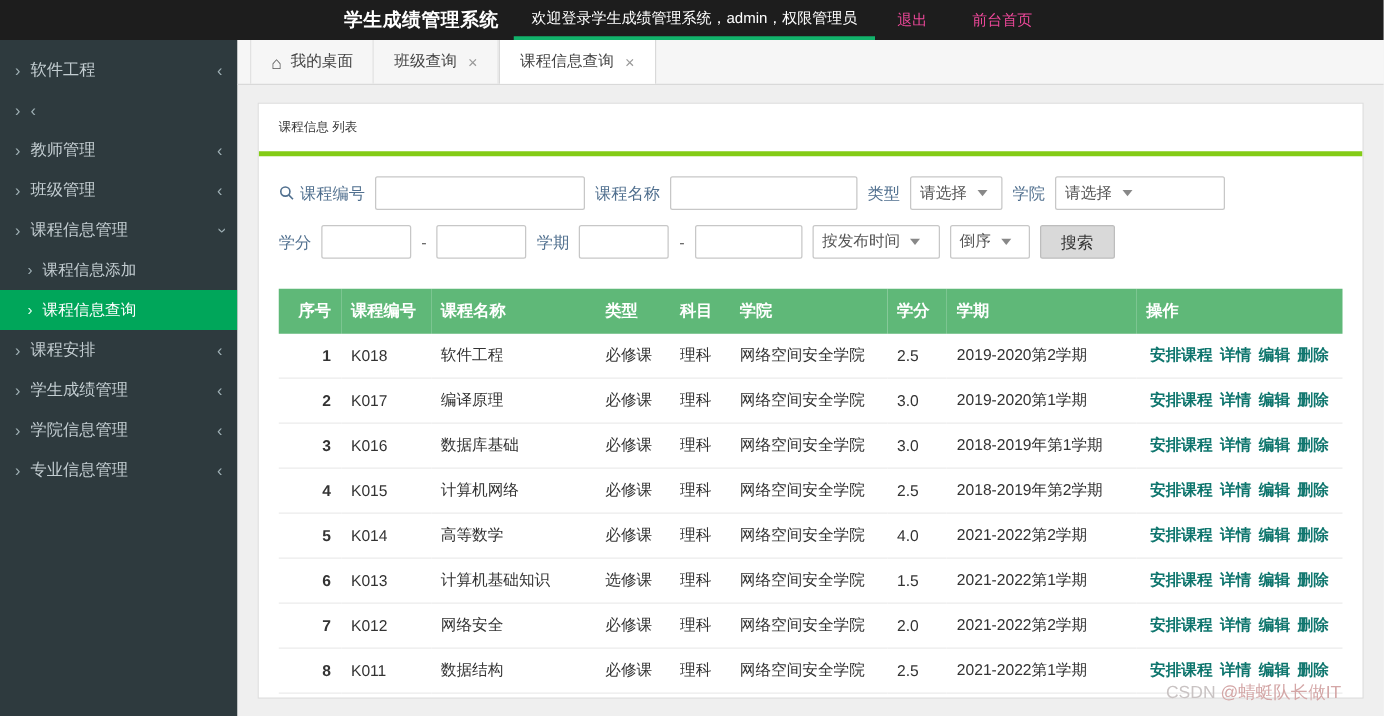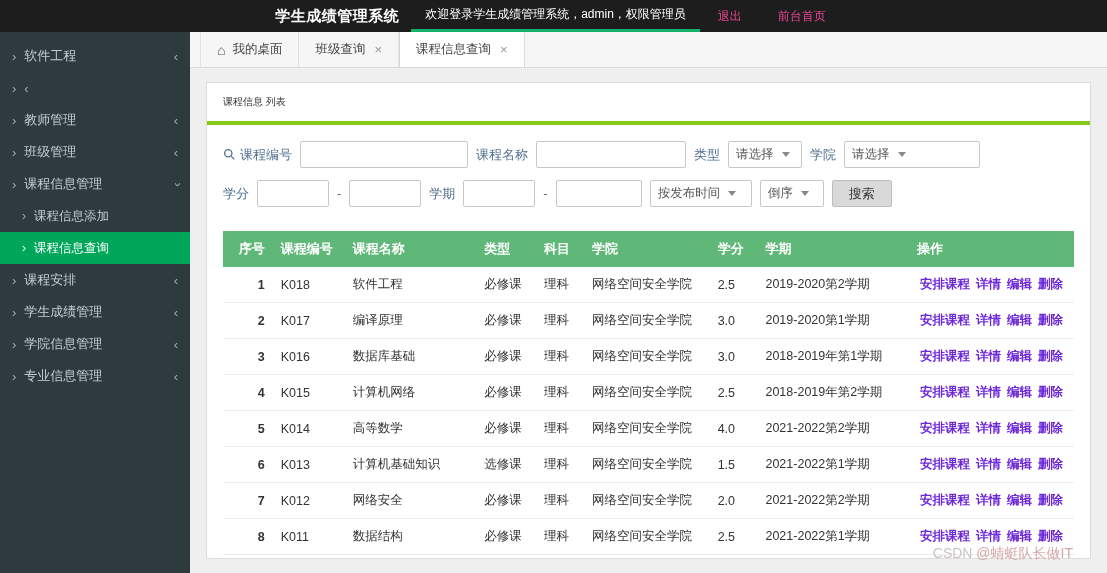--- a/index.html
+++ b/index.html
@@ -59,21 +59,21 @@
   td.c-idx { font-weight:bold; }
   th.c-no, td.c-no { width:72px; }
   th.c-name, td.c-name { width:132px; }
   th.c-type, td.c-type { width:60px; }
   th.c-subj, td.c-subj { width:48px; }
   th.c-col, td.c-col { width:126px; }
   th.c-credit, td.c-credit { width:48px; }
   th.c-term, td.c-term { width:152px; }
   th.c-op { width:auto; }
   td.c-op { text-align:center; }
-  .op-link { color:#6d28d9; font-weight:bold; text-decoration:none; margin:0 3px; cursor:pointer;font-family:Liberation Serif, serif; }
+  .op-link { color:#0f766e; font-weight:bold; text-decoration:none; margin:0 3px; cursor:pointer;font-family:Liberation Serif, serif; }
 
   
   .watermark { position:absolute; right:34px; bottom:10px; font-size:14px; color:#c9c3c3; pointer-events:none; }
   .watermark .hand { color:#d4a7a7; }
   .sicon { width:13px; height:13px; display:inline-block; }
 </style>
 </head>
 <body>
 
 <div class="topbar">

